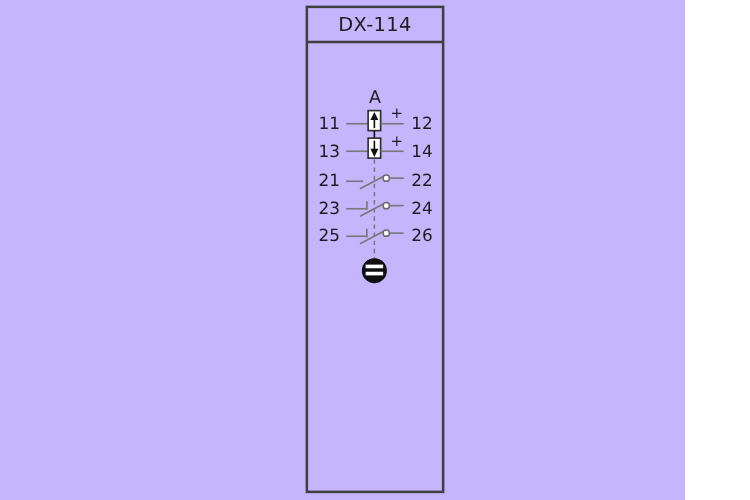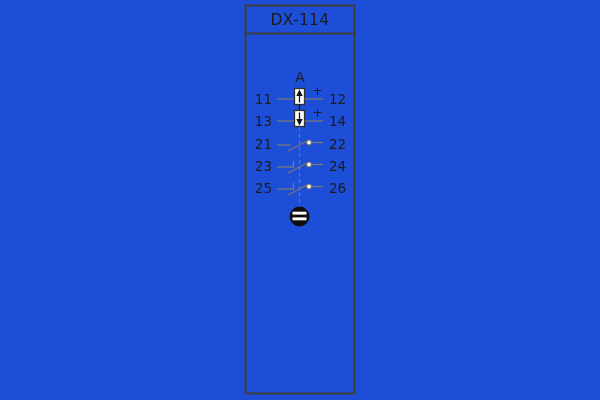--- a/index.html
+++ b/index.html
@@ -1,21 +1,21 @@
 <!DOCTYPE html>
 <html><head>
 <meta charset="utf-8">
 <style>
   html, body { margin: 0; padding: 0; }
   body { background: #ffffff; }
   .stage {
     position: relative;
-    width: 600px;
+    width: 548px;
     height: 400px;
-    background: #1d4ed8;
+    background: #c4b5fd;
     overflow: hidden;
     font-family: "DejaVu Sans", "Liberation Sans", sans-serif;
   }
   svg { position: absolute; left: 0; top: 0; }
   text {
     font-family: "DejaVu Sans", "Liberation Sans", sans-serif;
     fill: #1d1d1d;
   }
   .title-text { font-size: 15.5px; letter-spacing: 0.3px; }
   .group-text { font-size: 14px; }

